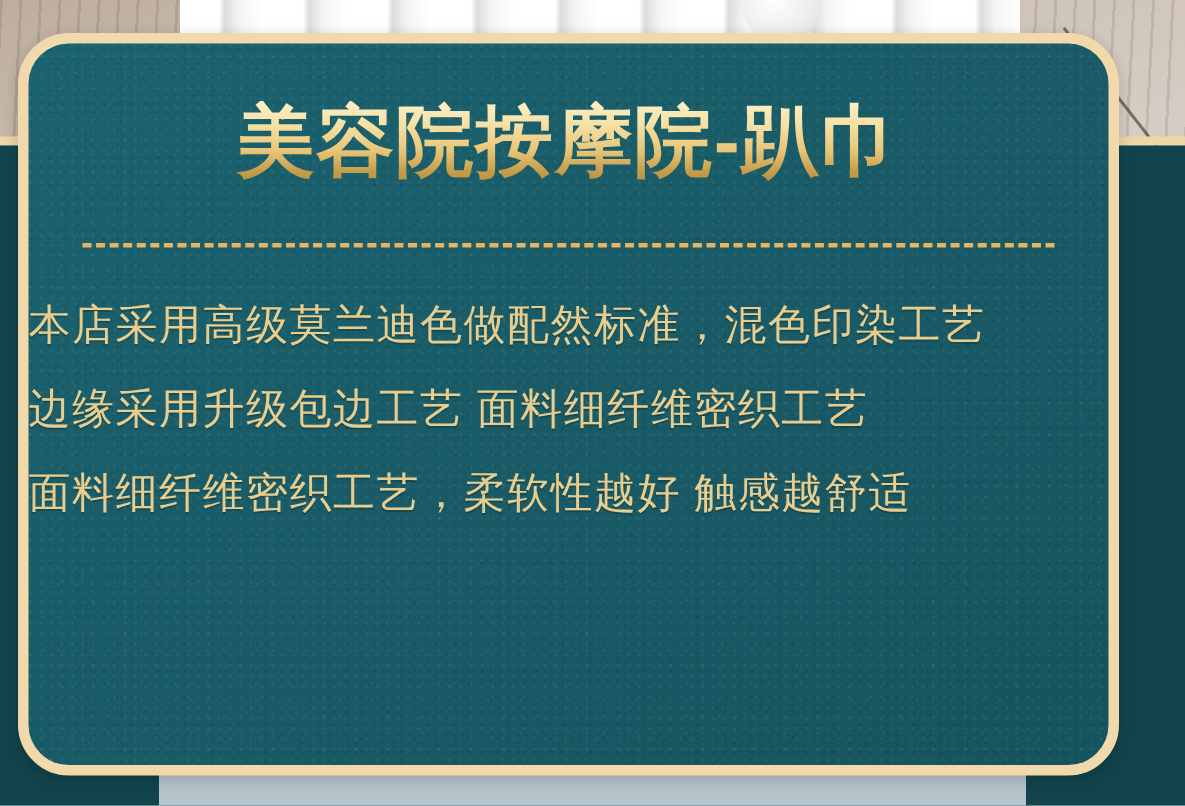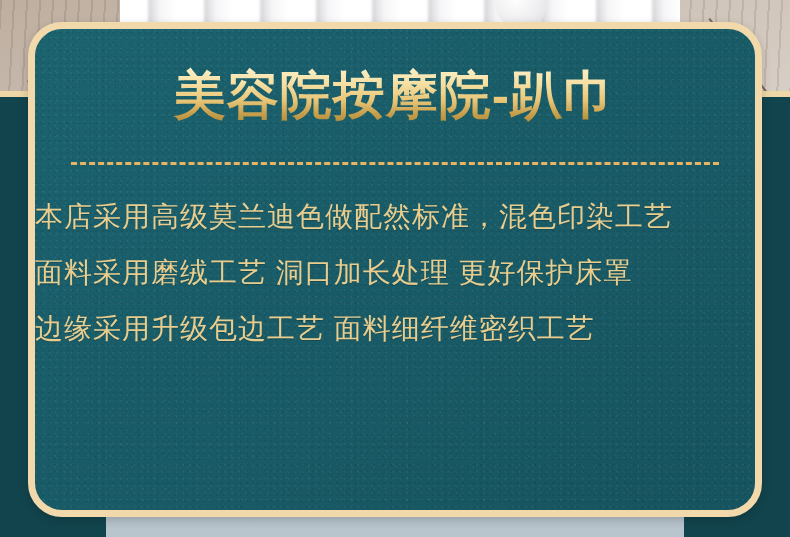--- a/index.html
+++ b/index.html
@@ -106,21 +106,21 @@
     width: 106px;
     height: 6px;
     background: #eed6a6;
   }
   .side-rule.left  { left: 0; }
   .side-rule.right { right: 0; }
 
   
   .card {
     position: absolute;
-    left: 28px;
+    left: 12px;
     top: 22px;
     width: 734px;
     height: 495px;
     border-radius: 34px;
     border: 7px solid #f2d9ab;
     box-sizing: border-box;
     background-color: #1a5d6a;
     background-image:
       radial-gradient(circle at 18% 22%, rgba(255,255,255,0.055) 0 1px, transparent 1px),
       radial-gradient(circle at 62% 48%, rgba(0,0,0,0.07) 0 1px, transparent 1px),
@@ -212,20 +212,20 @@
 
   <div class="card">
     <div class="card-inner">
 
       <div class="title">美容院按摩院-趴巾</div>
 
       <div class="divider"></div>
 
       <div class="body-lines">
         <div class="body-line">本店采用高级莫兰迪色做配然标准，混色印染工艺</div>
-        <div class="body-line">面料采用磨绒工艺 洞口加长处理 更好保护床罩</div>
         <div class="body-line">边缘采用升级包边工艺 面料细纤维密织工艺</div>
+        <div class="body-line">面料细纤维密织工艺，柔软性越好 触感越舒适</div>
       </div>
 
     </div>
   </div>
 
 </div>
 
 </body></html>

